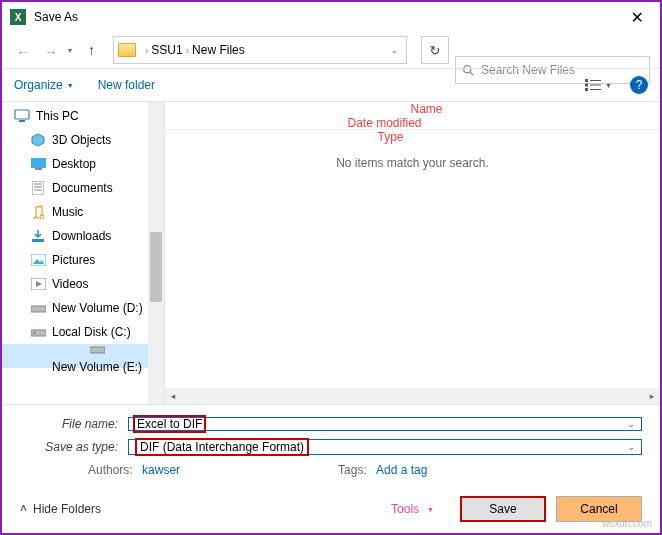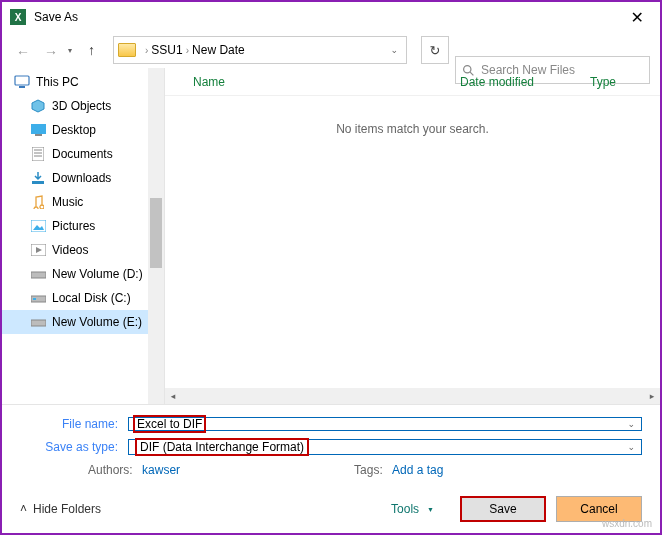--- a/index.html
+++ b/index.html
@@ -24,46 +24,46 @@
   .toolbar .link { color: #0067b8; cursor: pointer; display: flex; align-items: center; }
   .toolbar .link .drop { font-size: 7px; margin-left: 4px; }
   .toolbar .spacer { flex: 1; }
   .view-btn { display: flex; align-items: center; gap: 4px; color: #555; margin-right: 18px; font-size: 11px; }
   .help { width: 18px; height: 18px; border-radius: 50%; background: #0067b8; color: #fff; font-size: 12px; display: flex; align-items: center; justify-content: center; }
   .body { flex: 1; display: flex; min-height: 0; }
   .tree { width: 162px; overflow: hidden; font-size: 12px; padding-top: 2px; position: relative; }
   .tree-scroll { position: absolute; right: 0; top: 0; bottom: 0; width: 16px; background: #f0f0f0; }
   .tree-thumb { position: absolute; left: 2px; width: 12px; background: #c2c2c2; }
   .tree-item { display: flex; align-items: center; height: 24px; padding-left: 12px; gap: 6px; white-space: nowrap; }
-  .tree-item.sel { background: #cde8ff; }
+  .tree-item.sel { background: #cde8ff; flex-direction: column; }
   .tree-item.child { padding-left: 28px; }
   .ico { width: 16px; height: 16px; display: flex; align-items: center; justify-content: center; }
   .content { flex: 1; display: flex; flex-direction: column; border-left: 1px solid #e5e5e5; }
-  .cols { height: 28px; display: flex; align-items: center; font-size: 12px; color: #15803d; border-bottom: 1px solid #f0f0f0; }
+  .cols { height: 28px; display: flex; align-items: center; font-size: 12px; color: #ef4444; border-bottom: 1px solid #f0f0f0; flex-direction: column; }
   .col-name { padding-left: 28px; flex: 1; }
   .col-date { width: 130px; }
   .col-type { width: 70px; }
   .empty { flex: 1; display: flex; justify-content: center; padding-top: 26px; color: #666; font-size: 12px; }
   .hscroll { height: 16px; background: #f0f0f0; display: flex; align-items: center; }
   .hscroll .left, .hscroll .right { width: 16px; text-align: center; color: #666; font-size: 9px; }
   .hscroll .track { flex: 1; height: 12px; position: relative; }
   .bottom { border-top: 1px solid #e5e5e5; padding: 12px 18px 8px 18px; font-size: 12px; }
   .form-row { display: flex; align-items: center; margin-bottom: 8px; }
-  .form-row .lbl { width: 108px; text-align: right; padding-right: 10px; color: #3b82f6; }
+  .form-row .lbl { width: 108px; text-align: right; padding-right: 10px; color: #404040; font-style: italic; }
   .file-input { flex: 1; border: 1px solid #0067b8; height: 14px; display: flex; align-items: center; padding: 0 6px; font-size: 12px; background: #fff; position: relative; }
   .file-input .highlight { border: 2px solid #c00000; padding: 0 2px; height: 18px; display: inline-flex; align-items: center; margin: 0 -2px; }
   .file-drop { color: #666; font-size: 9px; margin-left: auto; }
   .type-select { flex: 1; border: 1px solid #0067b8; height: 16px; display: flex; align-items: center; padding: 0 6px; font-size: 12px; background: #fff; }
   .type-highlight { border: 2px solid #c00000; padding: 0 3px; height: 18px; display: inline-flex; align-items: center; }
-  .meta-row { display: flex; gap: 44px; padding-left: 68px; margin-top: 2px; color: #666; }
+  .meta-row { display: flex; gap: 28px; padding-left: 68px; margin-top: 2px; color: #666; }
   .meta-row .val { color: #0067b8; }
   .footer { display: flex; align-items: center; height: 48px; padding: 0 18px; }
   .hide-folders { display: flex; align-items: center; gap: 6px; font-size: 12px; color: #333; }
   .footer .spacer { flex: 1; }
-  .tools { font-size: 12px; color: #0f766e; margin-right: 16px; display: flex; align-items: center; }
+  .tools { font-size: 12px; color: #ec4899; margin-right: 16px; display: flex; align-items: center; }
   .btn { width: 86px; height: 26px; border: 1px solid #adadad; background: #fdba74; font-size: 12px; display: flex; align-items: center; justify-content: center; margin-left: 10px; cursor: pointer; }
   .btn.save { border: 2px solid #c00000; background: #e1e1e1; }
   .watermark { position: absolute; bottom: 4px; right: 8px; font-size: 10px; color: #bbb; }
 </style>
 </head>
 <body>
 
 <div class="window">
 
   <div class="titlebar">
@@ -75,33 +75,54 @@
   <div class="navbar">
     <span class="nav-arrow">←</span>
     <span class="nav-arrow">→</span>
     <span class="chev-down">▾</span>
     <span class="nav-up">↑</span>
     <div class="address">
       <div class="folder-yellow"></div>
       <span class="crumb-sep">›</span>
       <span>SSU1</span>
       <span class="crumb-sep">›</span>
-      <span>New Date</span>
+      <span>New Files</span>
       <span class="addr-drop">⌄</span>
     </div>
     <div class="refresh">↻</div>
     <div class="search">
       <svg width="13" height="13" viewBox="0 0 16 16">
           <circle cx="6.5" cy="6.5" r="4.5" fill="none" stroke="#888" stroke-width="1.5"></circle>
           <line x1="10" y1="10" x2="14" y2="14" stroke="#888" stroke-width="1.5"></line>
         </svg>
       <span>Search New Files</span>
     </div>
   </div>
 
+  <div class="toolbar">
+    <span class="link">
+      <span>Organize</span>
+        <span class="drop">▼</span>
+    </span>
+    <span style="width:24px"></span>
+    <span class="link">New folder</span>
+    <span class="spacer"></span>
+    <span class="view-btn">
+      <svg width="16" height="12" viewBox="0 0 16 12">
+        <rect x="0" y="0" width="3" height="3" fill="#555"></rect>
+          <rect x="5" y="1" width="11" height="1" fill="#555"></rect>
+        <rect x="0" y="4.5" width="3" height="3" fill="#555"></rect>
+          <rect x="5" y="5.5" width="11" height="1" fill="#555"></rect>
+        <rect x="0" y="9" width="3" height="3" fill="#555"></rect>
+          <rect x="5" y="10" width="11" height="1" fill="#555"></rect>
+      </svg>
+      <span style="font-size:7px">▼</span>
+    </span>
+    <div class="help">?</div>
+  </div>
 
   <div class="body">
     <div class="tree">
       <div class="tree-item">
         <span class="ico">
             <svg width="16" height="14" viewBox="0 0 16 14">
               <rect x="1" y="1" width="14" height="9" rx="1" fill="none" stroke="#3a7abd" stroke-width="1.2"></rect>
               <rect x="5" y="11" width="6" height="2" fill="#3a7abd"></rect>
             </svg>
           </span>
@@ -130,34 +151,34 @@
               <rect x="0" y="0" width="12" height="14" fill="#fff" stroke="#888"></rect>
               <line x1="2" y1="3" x2="10" y2="3" stroke="#888"></line>
               <line x1="2" y1="6" x2="10" y2="6" stroke="#888"></line>
               <line x1="2" y1="9" x2="10" y2="9" stroke="#888"></line>
             </svg>
           </span>
         <span>Documents</span>
       </div>
       <div class="tree-item child">
         <span class="ico">
+            <svg width="12" height="14" viewBox="0 0 12 14">
+              <path d="M4 12 a2 2 0 1 0 0.1 0 M4 12 V2 l6 -1 v9 a2 2 0 1 1 -0.1 0" fill="none" stroke="#e8a33d" stroke-width="1.3"></path>
+            </svg>
+          </span>
+        <span>Music</span>
+      </div>
+      <div class="tree-item child">
+        <span class="ico">
             <svg width="14" height="14" viewBox="0 0 14 14">
               <path d="M7 1 v7 M4 5 l3 3 l3 -3" fill="none" stroke="#2a8cc4" stroke-width="1.5"></path>
               <rect x="1" y="10" width="12" height="3" fill="#2a8cc4"></rect>
             </svg>
           </span>
         <span>Downloads</span>
-      </div>
-      <div class="tree-item child">
-        <span class="ico">
-            <svg width="12" height="14" viewBox="0 0 12 14">
-              <path d="M4 12 a2 2 0 1 0 0.1 0 M4 12 V2 l6 -1 v9 a2 2 0 1 1 -0.1 0" fill="none" stroke="#e8a33d" stroke-width="1.3"></path>
-            </svg>
-          </span>
-        <span>Music</span>
       </div>
       <div class="tree-item child">
         <span class="ico">
             <svg width="15" height="12" viewBox="0 0 15 12">
               <rect x="0" y="0" width="15" height="12" fill="#fff" stroke="#3daee9"></rect>
               <polygon points="2,10 6,5 9,8 11,6 13,10" fill="#3daee9"></polygon>
             </svg>
           </span>
         <span>Pictures</span>
       </div>

